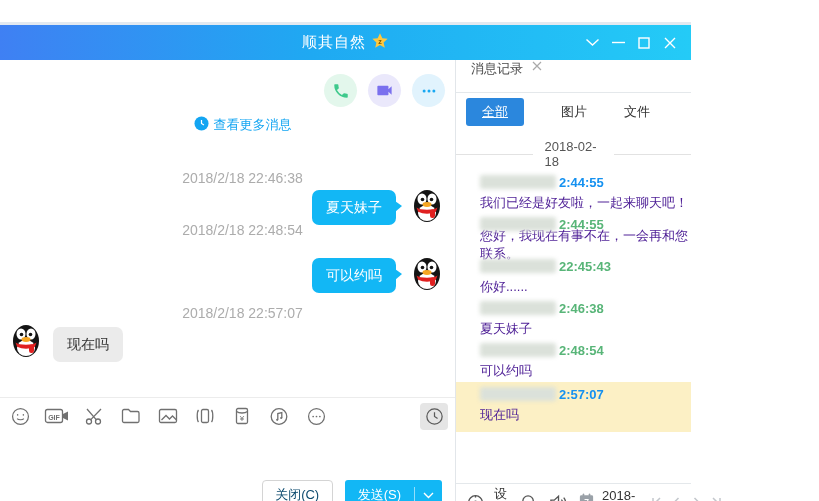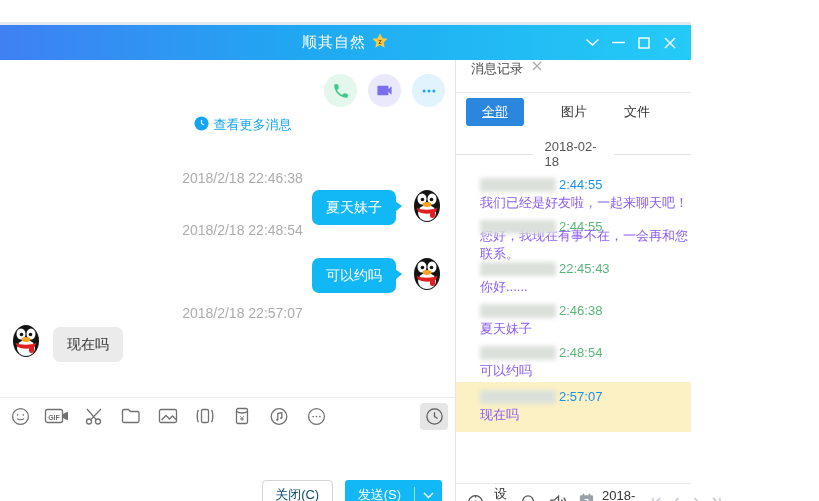--- a/index.html
+++ b/index.html
@@ -73,26 +73,26 @@
   .tab-title { font-size:13px; color:#4a4a4a; cursor:pointer; }
   .tab-close { color:#a9a9a9; font-size:13px; cursor:pointer; line-height:1; }
   .filters { height:37px; flex:0 0 37px; display:flex; align-items:center; padding-left:10px; }
   .pill { background:#2b87dd; color:#fff; font-size:13px; padding:5px 16px; border-radius:3px; cursor:pointer;text-decoration:underline; }
   .filter { font-size:13px; color:#333; margin-left:37px; cursor:pointer; }
 
   .h-content { flex:1; min-height:0; font-size:13px; }
   .date-sep { display:flex; align-items:center; justify-content:center; gap:12px;
               color:#555; margin:9px 0 3px; font-size:13px; }
   .sep-line { width:88px; height:1px; background:#e2e2e2; }
-  .entry-head { padding-left:24px; height:20px; display:flex; align-items:flex-end; }
+  .entry-head { padding-left:24px; height:20px; display:flex; align-items:center;font-weight:bold; }
   .name-blur { width:76px; height:14px; background:#dbe1da; border-radius:2px; filter:blur(2px); margin-right:3px; }
   .time { font-size:13px; }
   .time-blue { color:#1591f0; }
   .time-green { color:#58b578; }
-  .entry-body { padding-left:24px; height:22px; display:flex; align-items:center; color:#8b5cf6; }
+  .entry-body { padding-left:24px; height:22px; display:flex; align-items:center; color:#4c1d95; }
   .entry.highlight { background:#fcf0c5; padding:2px 0 6px; }
 
   .h-footer { height:38px; flex:0 0 38px; border-top:1px solid #e4e8eb; display:flex;
               align-items:center; padding:0 10px; }
   .hf-icon { display:flex; align-items:center; justify-content:center; margin-right:9px; cursor:pointer; }
   .hf-label { font-size:13px; color:#333; margin-right:13px; cursor:pointer; }
   .hf-right { margin-left:auto; display:flex; align-items:center; gap:7px; }
   .hf-date { font-size:13px; color:#333; margin-right:8px; }
   .nav { display:flex; align-items:center; justify-content:center; cursor:pointer; }
 </style>

